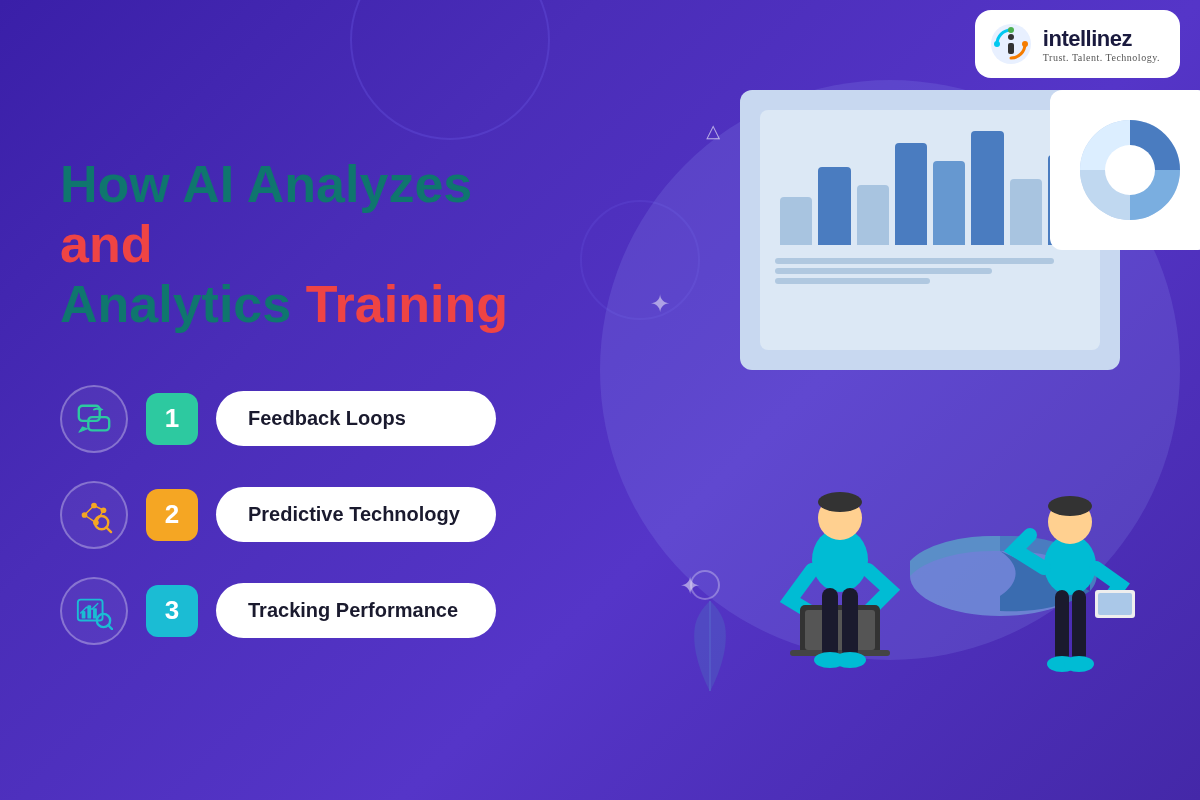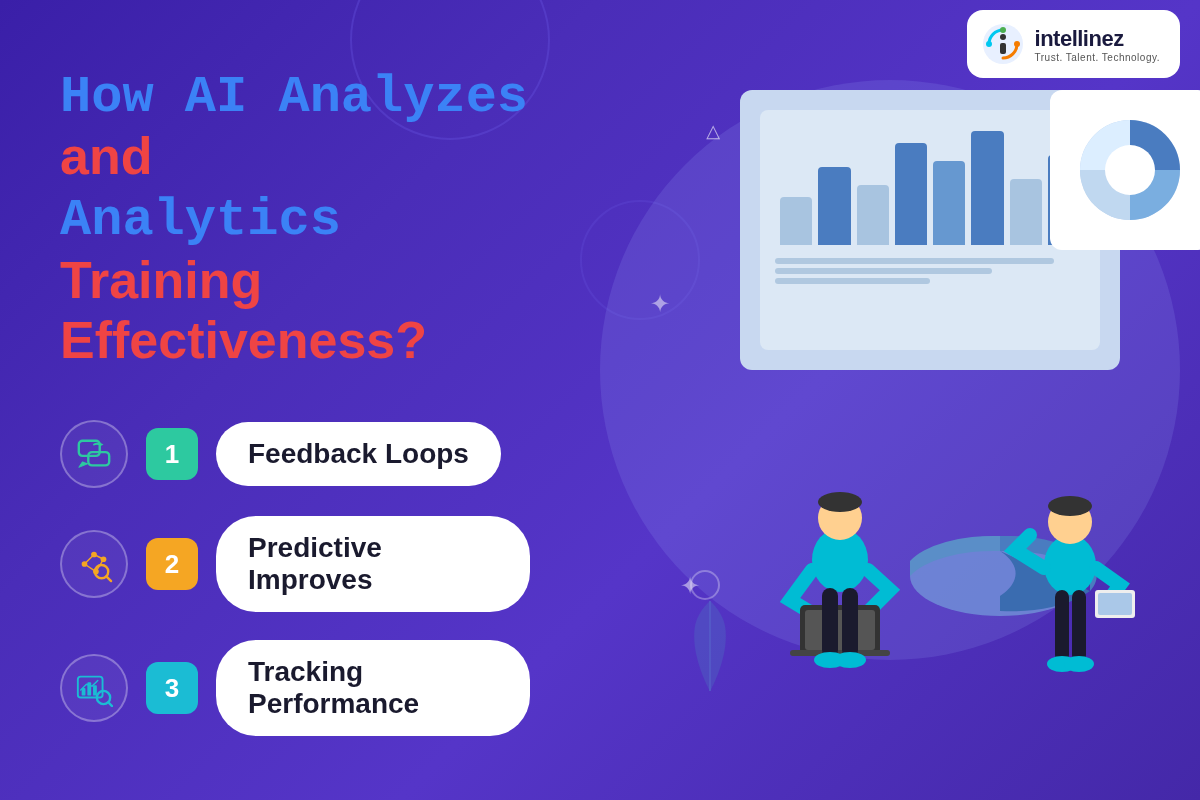--- a/index.html
+++ b/index.html
@@ -57,22 +57,21 @@
     }
 
     .main-title {
       font-size: 52px;
       font-weight: 900;
       line-height: 1.15;
       margin-bottom: 50px;
     }
 
     .title-highlight {
-      color: #3b82f6;
-      font-family: Liberation Mono, monospace;
+      color: #0f766e;
     }
 
     .title-normal {
       color: #ef4444;
     }
 
     .items-list {
       display: flex;
       flex-direction: column;
       gap: 28px;
@@ -115,21 +114,21 @@
     }
 
     .badge-green { background: #2dc9a0; }
     .badge-orange { background: #f5a623; }
     .badge-cyan { background: #1bbcd4; }
 
     .item-label-pill {
       background: white;
       border-radius: 40px;
       padding: 16px 32px;
-      font-size: 28px;
+      font-size: 20px;
       font-weight: 700;
       color: #1a1a2e;
       min-width: 280px;
     }
 
     
     .right-illustration {
       position: absolute;
       right: 0;
       top: 0;
@@ -281,20 +280,21 @@
       font-size: 22px;
       font-weight: 800;
       color: #1a1a3e;
       letter-spacing: -0.5px;
     }
 
     .logo-tagline {
       font-size: 10px;
       color: #555;
       letter-spacing: 0.5px;
+      font-family: Liberation Serif, serif;
     }
 
     .logo-bg {
       position: absolute;
       top: 10px;
       right: 20px;
       background: white;
       border-radius: 16px;
       padding: 12px 20px 12px 14px;
       display: flex;
@@ -332,21 +332,20 @@
   <div class="bg-decoration">
     <div class="bg-circle-1"></div>
     <div class="bg-circle-2"></div>
   </div>
 
   <div class="left-content">
 
     <h1 class="main-title">
       <span class="title-highlight">How AI Analyzes</span><span class="title-normal"> and</span><br>
       <span class="title-highlight">Analytics</span><span class="title-normal"> Training</span><br>
-      <span class="title-normal">Effectiveness?</span>
     </h1>
 
     <div class="items-list">
 
       <div class="list-item">
         <div class="icon-circle">
           <svg viewBox="0 0 40 40" fill="none" xmlns="http://www.w3.org/2000/svg">
 
             <rect x="4" y="6" width="22" height="16" rx="4" fill="none" stroke="#2dc9a0" stroke-width="2.5"></rect>
             <path d="M8 28 L4 34 L14 30" fill="#2dc9a0" stroke="#2dc9a0" stroke-width="1"></path>
@@ -375,21 +374,21 @@
             <line x1="30" y1="15" x2="22" y2="28" stroke="#f5a623" stroke-width="1.5"></line>
             <line x1="10" y1="20" x2="22" y2="28" stroke="#f5a623" stroke-width="1.5"></line>
 
             <circle cx="28" cy="28" r="7" fill="none" stroke="#f5a623" stroke-width="2.5"></circle>
             <line x1="33" y1="33" x2="38" y2="38" stroke="#f5a623" stroke-width="2.5" stroke-linecap="round"></line>
           </svg>
         </div>
         <div class="number-badge badge-orange">
           <span>2</span>
         </div>
-        <div class="item-label-pill">Predictive Improves</div>
+        <div class="item-label-pill">Predictive Technology</div>
       </div>
 
       <div class="list-item">
         <div class="icon-circle">
           <svg viewBox="0 0 40 40" fill="none" xmlns="http://www.w3.org/2000/svg">
 
             <rect x="3" y="8" width="26" height="22" rx="3" fill="none" stroke="#1bbcd4" stroke-width="2"></rect>
 
             <rect x="7" y="20" width="4" height="8" rx="1" fill="#1bbcd4"></rect>
             <rect x="13" y="14" width="4" height="14" rx="1" fill="#1bbcd4"></rect>

